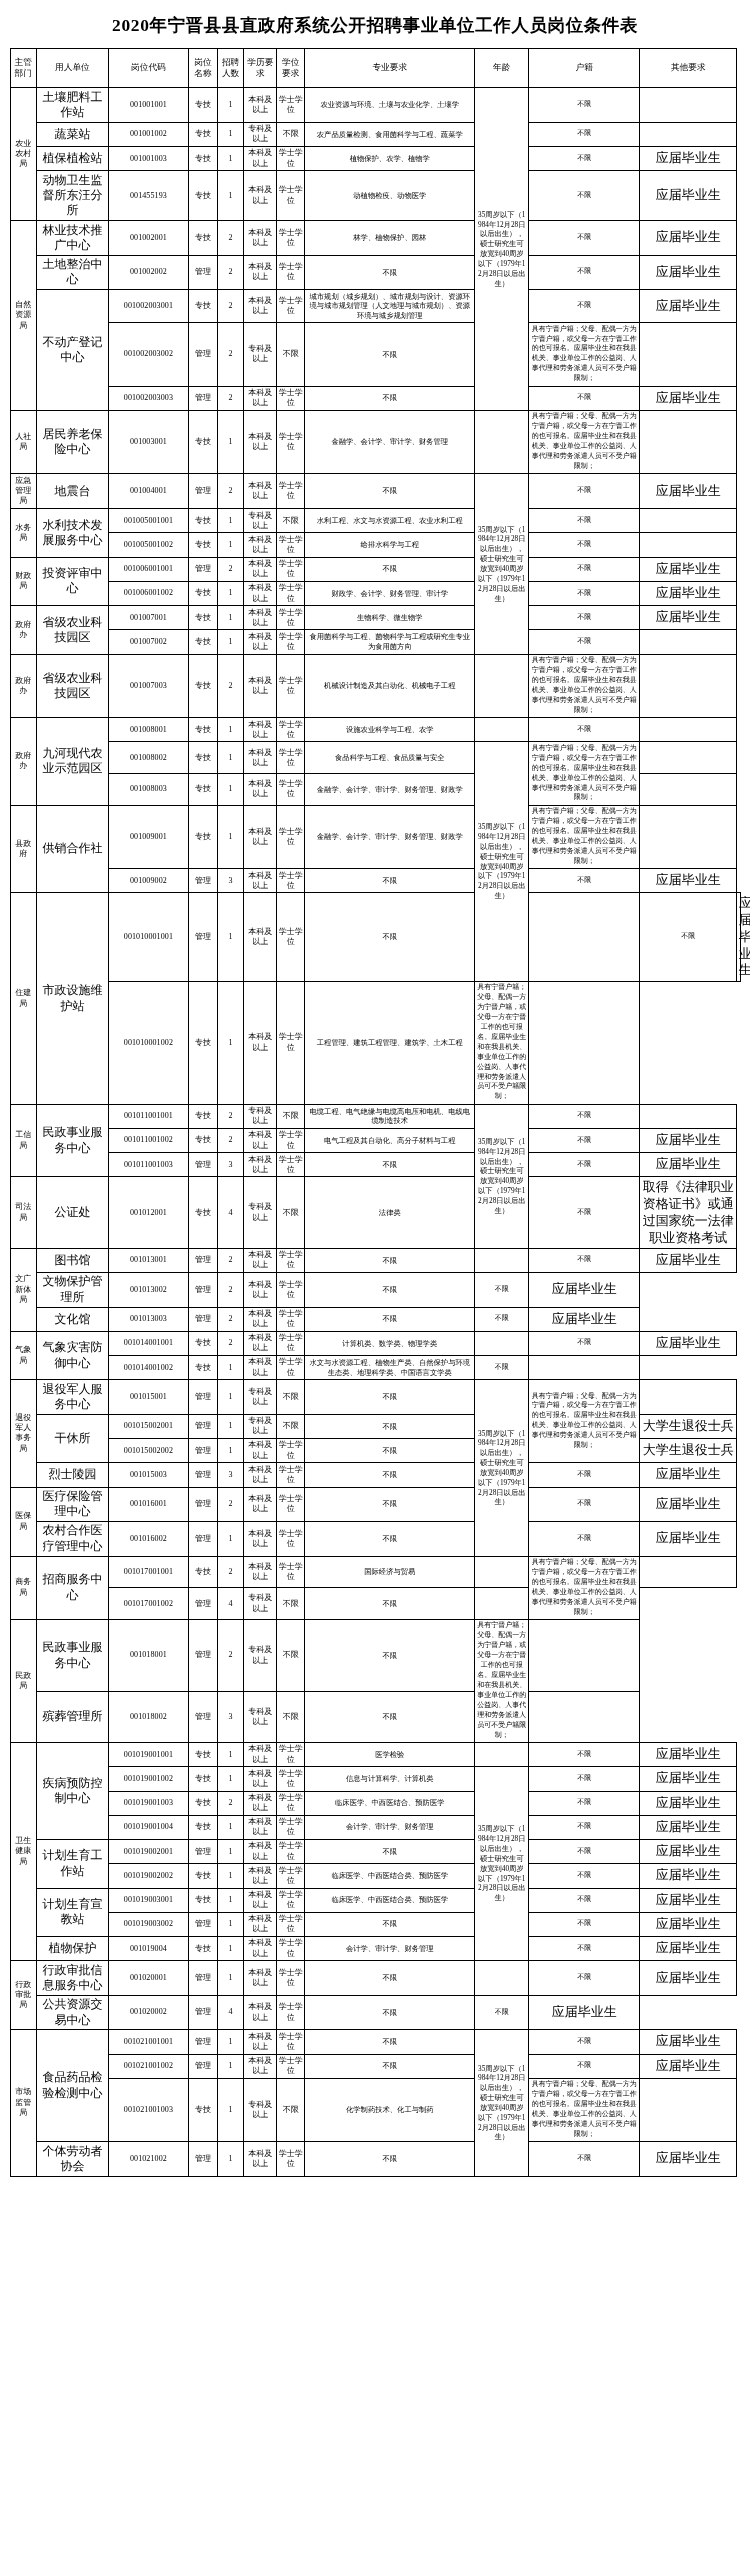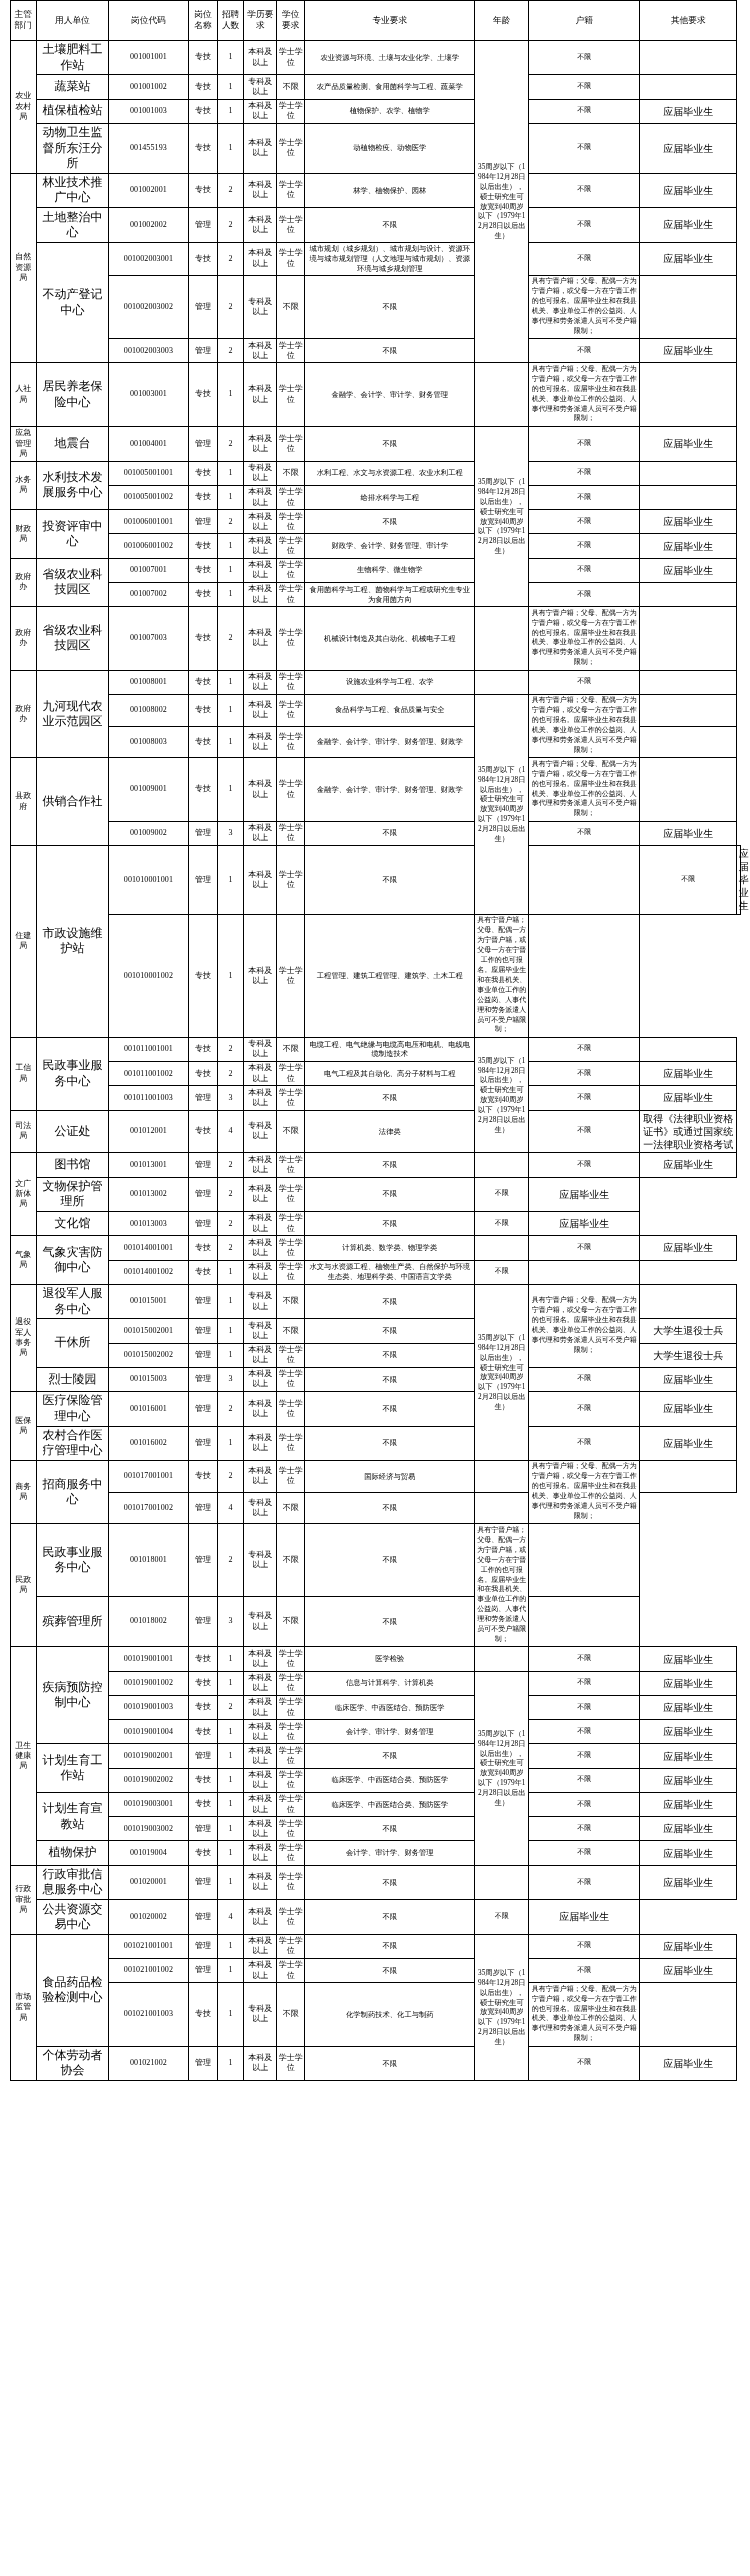--- a/index.html
+++ b/index.html
@@ -49,30 +49,31 @@
   .c-major  {width:170px;}
   .c-age    {width:54px;}
   .c-hukou  {width:111px;}
   .c-other  {width:97px;}
   td.dept{font-size:8px; line-height:1.3;margin-left:47px;}
   td.unit{font-size:12px;font-family:Liberation Serif, serif;}
   td.code{font-size:8px; letter-spacing:0.1px;margin-left:44px;}
   td.major{font-size:7.3px; line-height:1.34;margin-left:12px;}
   td.age{font-size:7.3px; line-height:1.35;}
   td.hukou{font-size:7px; line-height:1.42;}
-  td.other{font-size:10px; line-height:1.3;}
+  td.other{font-size:13px; line-height:1.3;}
   td.post,td.num,td.edu,td.deg{font-size:8px;}
   .sec-top > td{border-top:1.4px solid #000;}
   tbody tr{height:21px;}
 </style>
 </head>
 <body>
 
 <div class="page">
 
+  <div class="title">2020年宁晋县县直政府系统公开招聘事业单位工作人员岗位条件表</div>
 
   <table class="grid">
     <colgroup>
       <col class="c-dept">
         <col class="c-unit">
         <col class="c-code">
         <col class="c-post">
       <col class="c-num">
         <col class="c-edu">
         <col class="c-deg">

